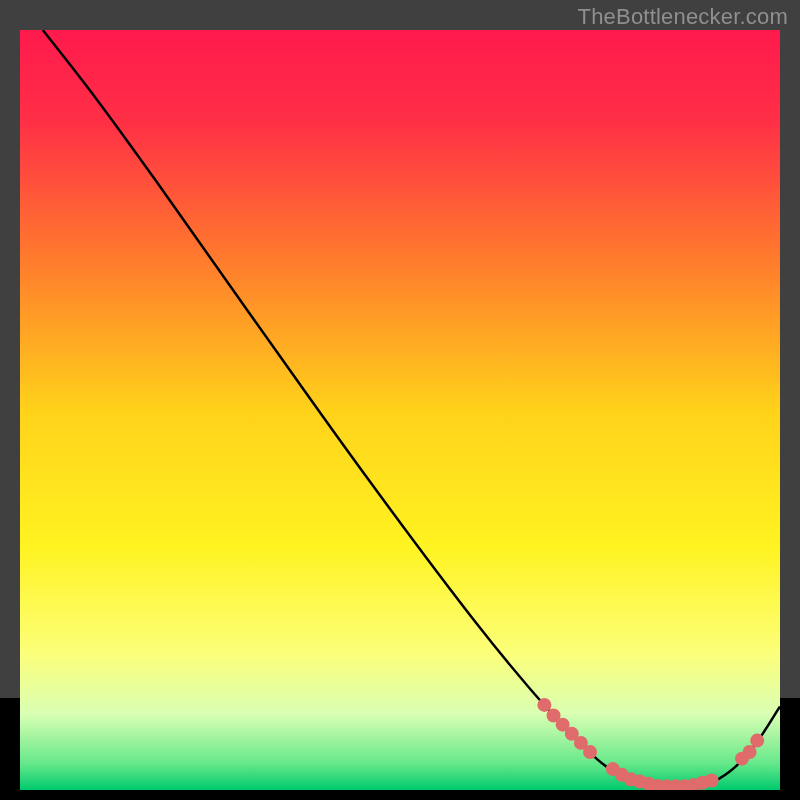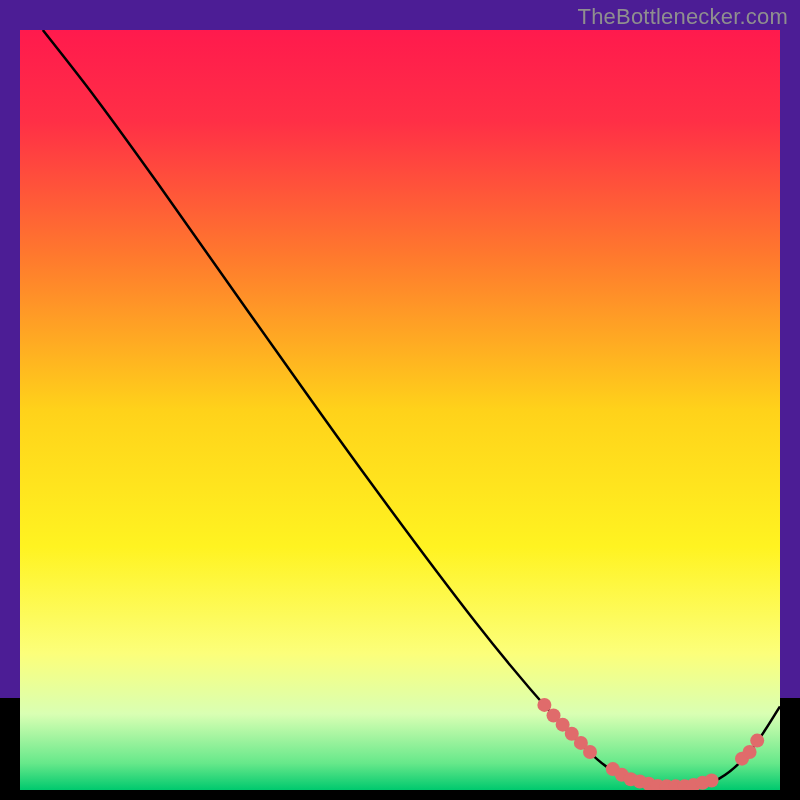--- a/index.html
+++ b/index.html
@@ -8,21 +8,21 @@
     width: 800px;
     height: 800px;
     background: #000;
     overflow: hidden;
     font-family: Arial, Helvetica, sans-serif;
   }
   .frame {
     position: relative;
     width: 800px;
     height: 698px;
-    background: #4c1d95;
+    background: #404040;
   }
   .attribution {
     position: absolute;
     top: 4px;
     right: 12px;
     color: #8f8f8f;
     font-size: 22px;
     letter-spacing: 0.2px;
     font-weight: 400;
   }

